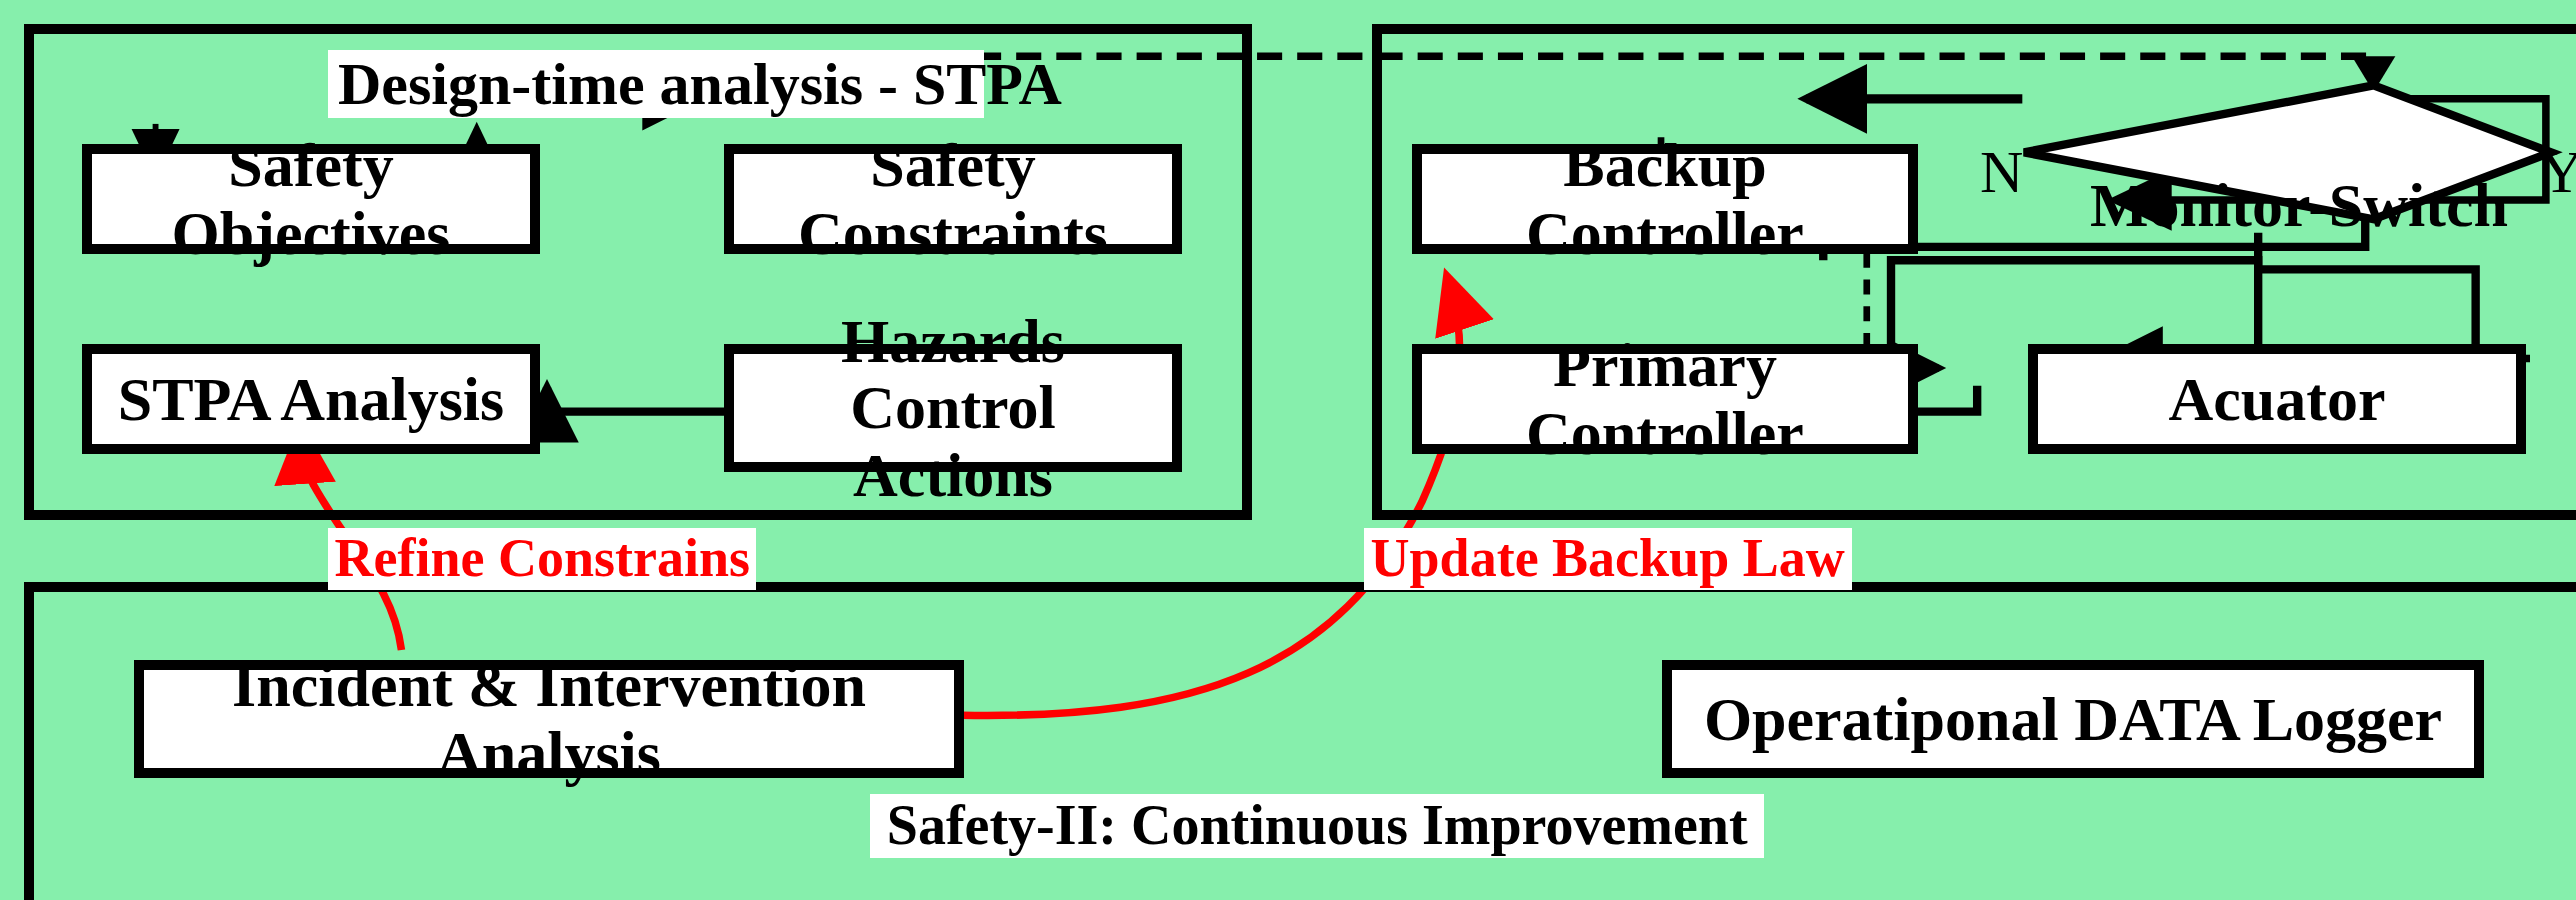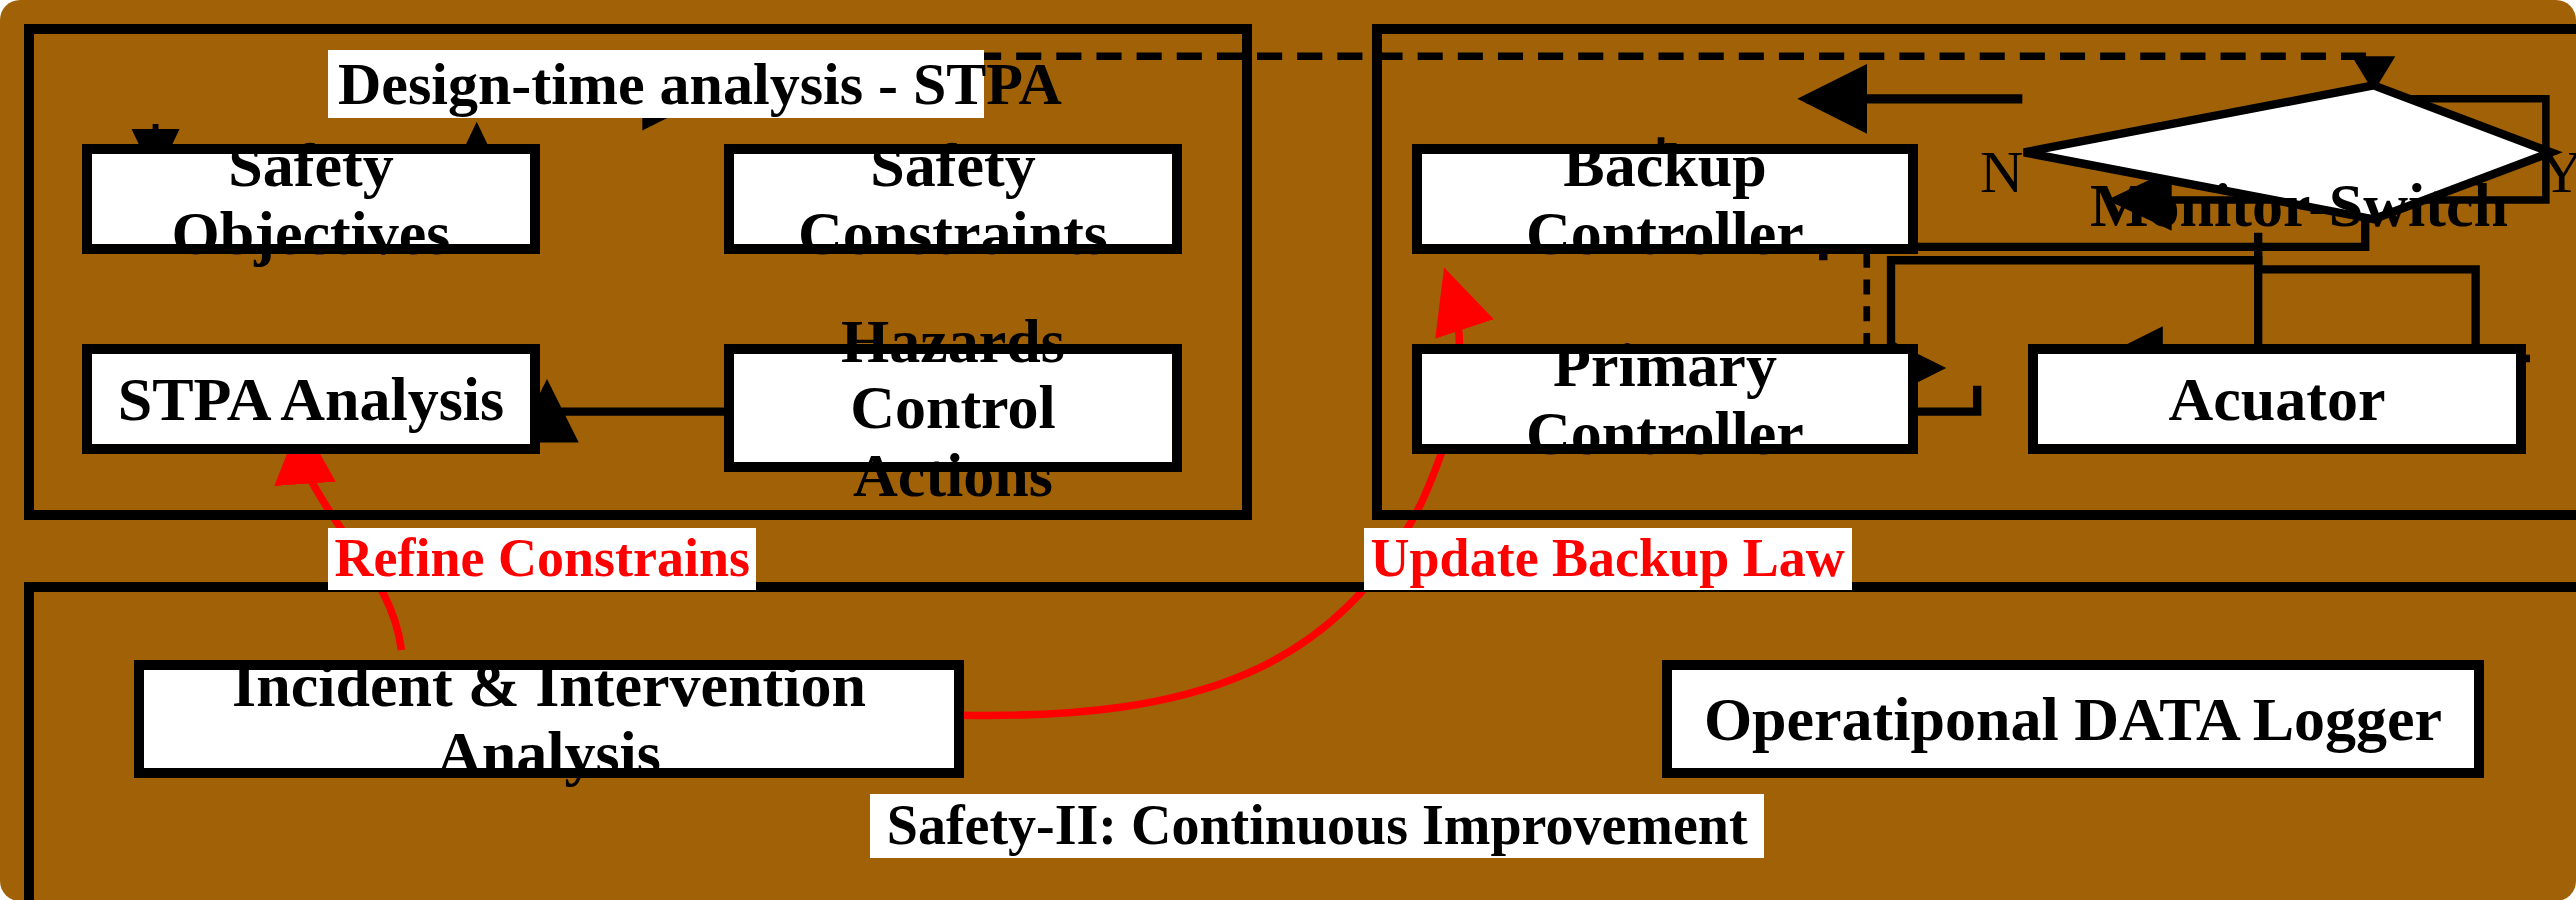--- a/index.html
+++ b/index.html
@@ -1,17 +1,17 @@
 <!DOCTYPE html>
 <html style="font-size:13.4px"><head>
 <meta charset="utf-8">
 <style>
   html,body{margin:0;padding:0;background:#ffffff;}
-  #stage{position:relative;width:2576px;height:901px;background:#a16207;
-         font-family:"Liberation Serif","DejaVu Serif",serif;overflow:hidden;border-radius:20px;}
+  #stage{position:relative;width:2576px;height:901px;background:#86efac;
+         font-family:"Liberation Serif","DejaVu Serif",serif;overflow:hidden;}
   #svg{position:absolute;left:0;top:0;width:2576px;height:901px;}
   .node{position:absolute;box-sizing:border-box;background:#ffffff;border:5px solid #000;
         display:flex;align-items:center;justify-content:center;text-align:center;
         font-weight:bold;line-height:1.08;color:#000;}
   .panel{position:absolute;box-sizing:border-box;background:transparent;border:5.9px solid #000;}
   .plabel{position:absolute;font-weight:bold;color:#000;white-space:nowrap;
           text-align:center;background:#fff;padding:0 5px;}
   .redlab{position:absolute;font-weight:bold;color:#FF0000;white-space:nowrap;background:#fff;padding:0 3.3px;}
   .blab{position:absolute;font-weight:bold;color:#000;white-space:nowrap;background:#fff;padding:0 8.4px;}
   .yn{position:absolute;font-weight:normal;color:#000;white-space:nowrap;}

